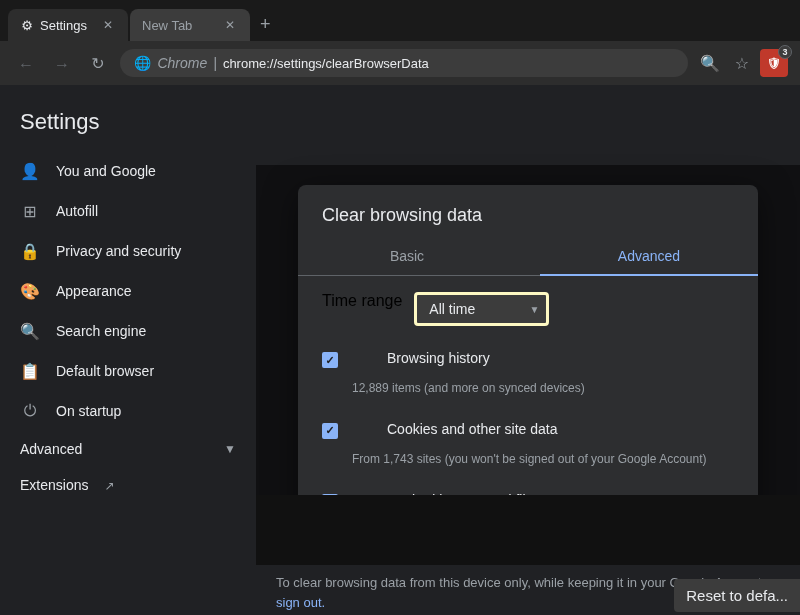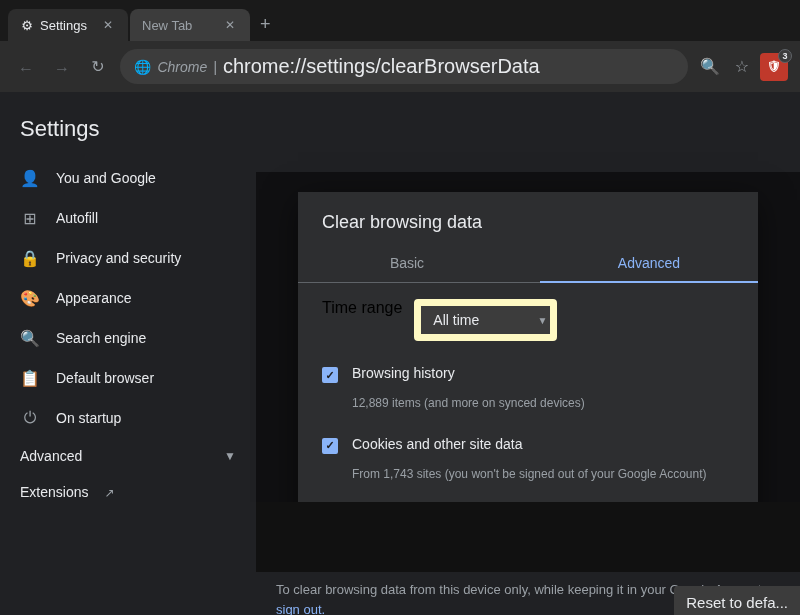--- a/index.html
+++ b/index.html
@@ -14,69 +14,69 @@
     .tab-icon { width: 14px; height: 14px; display: flex; align-items: center; justify-content: center; }
     .tab-close { margin-left: auto; width: 16px; height: 16px; display: flex; align-items: center; justify-content: center; border-radius: 50%; font-size: 12px; color: #9aa0a6; }
     .new-tab-btn { padding: 6px 8px; color: #9aa0a6; font-size: 18px; cursor: pointer; margin-bottom: 0; align-self: center; }
 
     .toolbar { display: flex; align-items: center; gap: 8px; padding: 8px 12px; background: #2d2d2d; }
     .nav-btn { width: 28px; height: 28px; border-radius: 50%; display: flex; align-items: center; justify-content: center; color: #9aa0a6; cursor: pointer; font-size: 16px; border: none; background: transparent; }
     .nav-btn.disabled { color: #5f6368; cursor: default; }
     .address-bar { flex: 1; display: flex; align-items: center; gap: 6px; background: #3c3c3c; border-radius: 20px; padding: 6px 14px; }
     .address-icon { font-size: 14px; color: #9aa0a6; }
     .address-divider { color: #9aa0a6; font-size: 14px; font-style: italic; }
-    .address-url { font-size: 20px; color: #e8eaed; flex: 1; }
+    .address-url { font-size: 13px; color: #e8eaed; flex: 1; }
     .toolbar-icons { display: flex; gap: 4px; }
     .toolbar-icon-btn { width: 28px; height: 28px; border-radius: 50%; display: flex; align-items: center; justify-content: center; color: #9aa0a6; cursor: pointer; font-size: 16px; }
     .extension-icon { width: 28px; height: 28px; border-radius: 4px; background: #c0392b; display: flex; align-items: center; justify-content: center; color: white; font-size: 11px; font-weight: bold; position: relative; }
     .ext-badge { position: absolute; top: -4px; right: -4px; background: #3c3c3c; color: #e8eaed; border-radius: 50%; width: 14px; height: 14px; font-size: 9px; display: flex; align-items: center; justify-content: center; border: 1px solid #5f6368; }
 
     
     .main-content { display: flex; height: calc(615px - 80px); }
 
     
     .sidebar { width: 256px; background: #202124; padding: 16px 0; overflow-y: auto; flex-shrink: 0; }
     .settings-title { font-size: 22px; color: #e8eaed; padding: 8px 20px 16px; }
     .sidebar-item { display: flex; align-items: center; gap: 16px; padding: 10px 20px; cursor: pointer; border-radius: 0 24px 24px 0; margin-right: 8px; color: #e8eaed; font-size: 14px; }
     .sidebar-icon { width: 20px; height: 20px; display: flex; align-items: center; justify-content: center; color: #9aa0a6; font-size: 16px; }
     .sidebar-section-row { display: flex; align-items: center; justify-content: space-between; padding: 10px 20px; cursor: pointer; color: #e8eaed; font-size: 14px; }
     .sidebar-section-row .arrow { color: #9aa0a6; font-size: 12px; }
     .sidebar-ext { display: flex; align-items: flex-end; gap: 16px; padding: 10px 20px; cursor: pointer; color: #e8eaed; font-size: 14px; }
     .ext-link-icon { color: #9aa0a6; font-size: 12px; }
 
     
     .overlay { position: absolute; top: 80px; left: 0; right: 0; bottom: 0; background: rgba(0,0,0,0.5); display: flex; align-items: flex-start; justify-content: center; padding-top: 20px; }
-    .dialog { background: #2d2e30; border-radius: 0; width: 460px; box-shadow: 0 8px 32px rgba(0,0,0,0.5); display: flex; flex-direction: column; max-height: 430px; }
+    .dialog { background: #2d2e30; border-radius: 8px; width: 460px; box-shadow: 0 8px 32px rgba(0,0,0,0.5); display: flex; flex-direction: column; max-height: 430px; }
     .dialog-title { font-size: 18px; color: #e8eaed; padding: 20px 24px 12px; }
 
     
     .dialog-tabs { display: flex; border-bottom: 1px solid #5f6368; gap: 24px; }
     .dialog-tab { flex: 1; text-align: center; padding: 10px; font-size: 14px; color: #9aa0a6; cursor: pointer; }
     .dialog-tab.active { color: #8ab4f8; border-bottom: 2px solid #8ab4f8; margin-bottom: -1px; }
 
     
     .time-range-row { display: flex; align-items: flex-start; gap: 12px; padding: 16px 24px 12px; }
-    .time-range-select { background: #3c3c3c; border: 7px solid #fef9c3; border-radius: 4px; color: #e8eaed; font-size: 14px; padding: 6px 32px 6px 12px; appearance: none; cursor: pointer; }
+    .time-range-select { background: #3c3c3c; border: 3px solid #fef9c3; border-radius: 4px; color: #e8eaed; font-size: 14px; padding: 6px 32px 6px 12px; appearance: none; cursor: pointer; }
     .select-wrapper { position: relative; display: inline-block; }
     .select-wrapper::after { content: '▼'; position: absolute; right: 10px; top: 50%; transform: translateY(-50%); color: #9aa0a6; font-size: 10px; pointer-events: none; }
 
     
     .dialog-items { flex: 1; overflow-y: auto; padding: 0 24px; }
     .dialog-items::-webkit-scrollbar { width: 8px; }
     .dialog-items::-webkit-scrollbar-track { background: #2d2e30; }
     .dialog-items::-webkit-scrollbar-thumb { background: #5f6368; border-radius: 4px; }
 
     .item-row { display: flex; align-items: flex-start; gap: 14px; padding: 12px 0; border-bottom: none; }
     .checkbox-wrapper { margin-top: 2px; }
     .checkbox { width: 16px; height: 16px; border: 2px solid #8ab4f8; border-radius: 2px; cursor: pointer; display: flex; align-items: center; justify-content: center; flex-shrink: 0; }
     .checkbox.checked { background: #8ab4f8; border-color: #8ab4f8; }
     .checkbox.checked::after { content: '✓'; color: #202124; font-size: 11px; font-weight: bold; }
     .checkbox.unchecked { background: transparent; }
     .item-text { flex: 1; }
-    .item-title { font-size: 14px; color: #e8eaed; }
+    .item-title { font-size: 14px; color: #e8eaed; margin-left: 35px; }
     .item-subtitle { font-size: 12px; color: #9aa0a6; margin-top: 14px; line-height: 1.4; }
 
     
     .dialog-footer { display: flex; justify-content: flex-end; gap: 8px; padding: 16px 24px; }
     .btn-cancel { background: transparent; border: none; color: #8ab4f8; font-size: 14px; padding: 8px 16px; border-radius: 4px; cursor: pointer; }
     .btn-clear { background: transparent; border: 2px solid #c0392b; color: #e8eaed; font-size: 14px; padding: 8px 16px; border-radius: 4px; cursor: pointer; font-weight: 500; }
     .dark-image-area { height: 80px; background: #111; }
     .bottom-text { padding: 8px 20px; font-size: 13px; color: #9aa0a6; line-height: 1.5; }
     .sign-out-link { color: #8ab4f8; cursor: pointer; text-decoration: none; }
     .reset-btn { position: absolute; bottom: 12px; right: 0; background: #3c3c3c; border: none; color: #e8eaed; font-size: 12px; padding: 8px 12px; cursor: pointer; border-radius: 4px 0 0 4px; }

